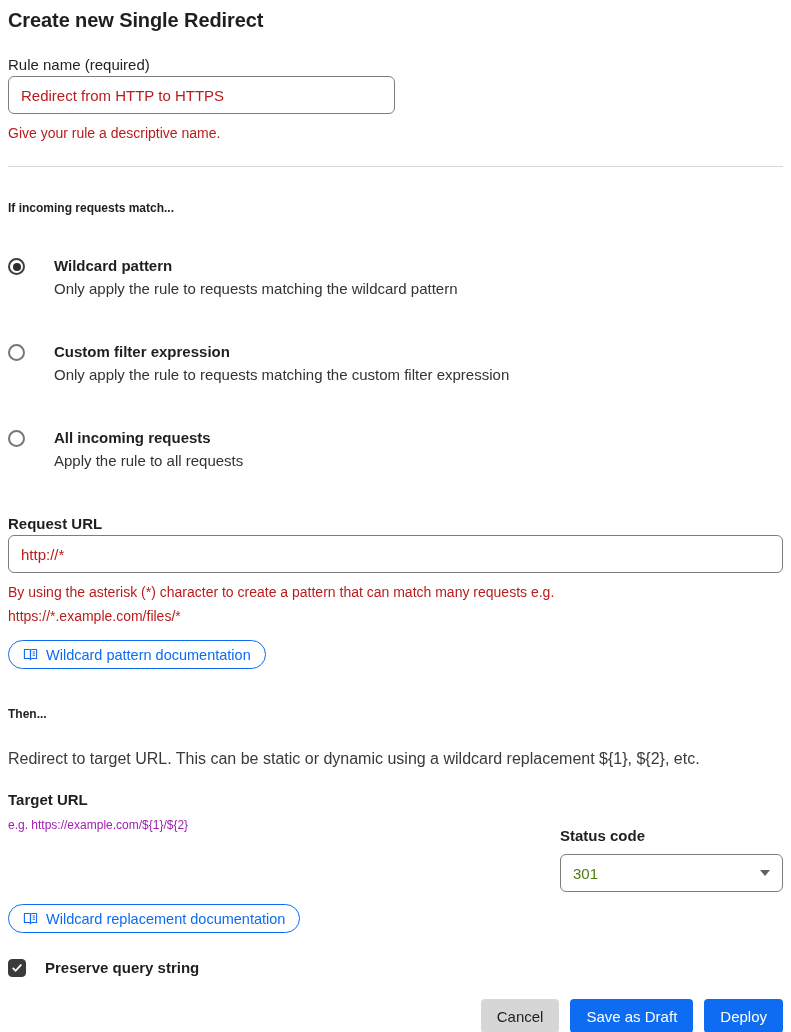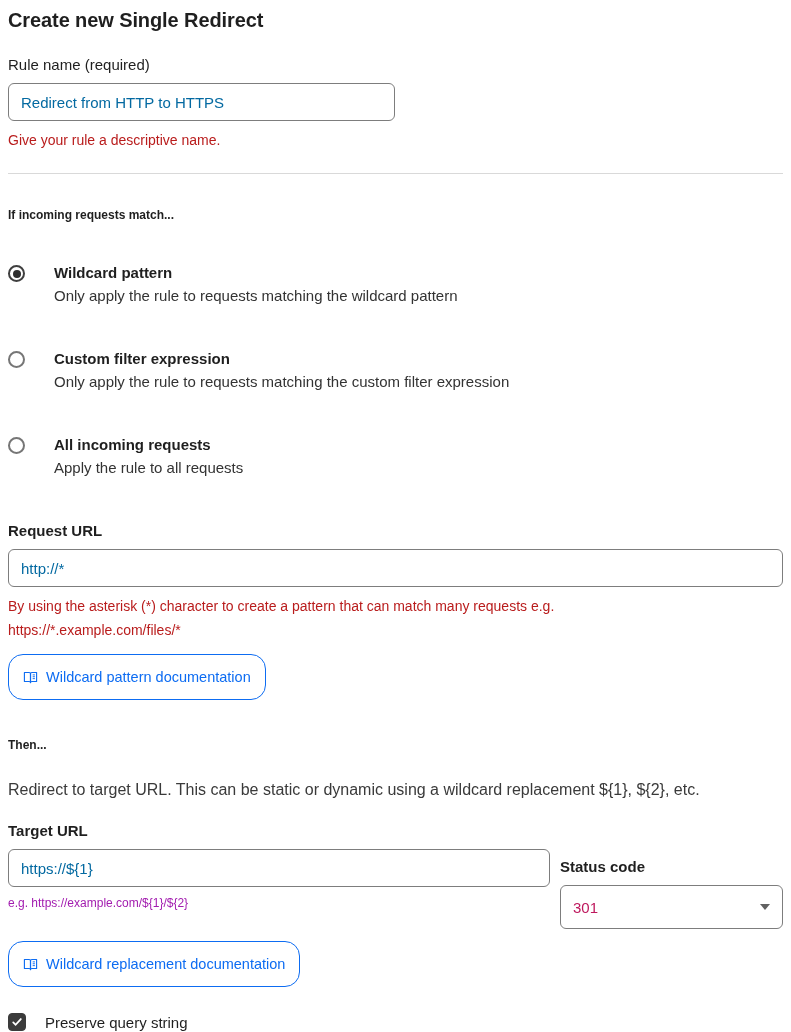--- a/index.html
+++ b/index.html
@@ -17,58 +17,58 @@
     width:791px;height:1032px;overflow:hidden;
     padding:6px 8px 0 8px;
     font-family:"Liberation Sans",sans-serif;
     color:var(--text);
     font-size:15px;
   }
   .page-title{font-size:20px;font-weight:700;line-height:24px;margin:2px 0 0;letter-spacing:-0.1px;}
   .field-label{margin-top:24px;font-size:15px;line-height:18px;}
   .field-label.bold{font-weight:700;}
   .text-input{
-    display:block;margin-top:9px;height:38px;width:387px;
+    display:block;margin-top:2px;height:38px;width:387px;
     border:1px solid var(--input-border);border-radius:6px;
-    padding:0 12px;font-size:15px;color:#0369a1;
+    padding:0 12px;font-size:15px;color:#b91c1c;
     font-family:"Liberation Sans",sans-serif;outline:none;background:#fff;
   }
   .text-input.full{width:100%;}
   .help{margin-top:7px;font-size:14px;line-height:24px;color:#b91c1c;}
   hr.divider{margin:21px 0 0;border:none;border-top:1px solid var(--divider);}
   .section-heading{margin-top:30px;font-size:12px;font-weight:700;line-height:22px;}
   .radio-group{margin-top:38px;}
   .radio-option{display:flex;gap:29px;margin-bottom:45px;cursor:pointer;}
   .radio{
     flex:0 0 auto;width:17px;height:17px;margin-top:1px;
     border:2px solid #767676;border-radius:50%;position:relative;background:#fff;
   }
   .radio.checked{border-color:#3f3f3f;}
   .radio.checked::after{content:'';position:absolute;inset:2.5px;background:#2d2d2d;border-radius:50%;}
   .radio-label{font-weight:700;font-size:15px;line-height:18px;}
   .radio-desc{margin-top:5px;font-size:15px;line-height:18px;color:var(--muted);}
   .pill-btn{
     display:inline-flex;align-items:center;gap:8px;
-    margin-top:12px;height:46px;padding:0 14px;
+    margin-top:12px;height:29px;padding:0 14px;
     border:1px solid var(--accent);border-radius:15px;background:#fff;
     color:var(--accent);font-size:14.5px;font-family:"Liberation Sans",sans-serif;cursor:pointer;
   }
   .pill-btn svg{display:block;}
   .then-desc{margin-top:24px;font-size:16px;line-height:20px;color:#3a3a3a;}
   .row{display:flex;gap:10px;margin-top:22px;}
   .col-target{flex:1;}
   .col-status{width:223px;margin-top:36px;}
   .select{
-    margin-top:9px;height:44px;border:1px solid var(--input-border);border-radius:6px;
+    margin-top:9px;height:38px;border:1px solid var(--input-border);border-radius:6px;
     display:flex;align-items:center;justify-content:space-between;
-    padding:0 12px;font-size:15px;color:#be185d;background:#fff;cursor:pointer;
+    padding:0 12px;font-size:15px;color:#4d7c0f;background:#fff;cursor:pointer;
   }
   .caret{width:0;height:0;border-left:5px solid transparent;border-right:5px solid transparent;border-top:6px solid #616161;}
   .eg-help{margin-top:7px;font-size:12px;color:#a21caf;line-height:18px;}
-  .checkbox-row{display:flex;align-items:flex-end;gap:19px;margin-top:26px;cursor:pointer;}
+  .checkbox-row{display:flex;align-items:flex-start;gap:19px;margin-top:26px;cursor:pointer;font-weight:bold;}
   .checkbox{
     width:18px;height:18px;border-radius:4px;border:1px solid #5a5a5a;background:#fff;
     display:flex;align-items:center;justify-content:center;
   }
   .checkbox.checked{background:var(--checkbox-dark);border-color:var(--checkbox-dark);}
   .checkbox-label{font-size:15px;}
   .footer{display:flex;justify-content:flex-end;gap:11px;margin-top:22px;}
   .btn{
     height:34px;border-radius:4px;border:none;padding:0 16px;
     font-size:15px;font-family:"Liberation Sans",sans-serif;cursor:pointer;
@@ -132,21 +132,20 @@
   </span>
   <span>Wildcard pattern documentation</span>
 </button>
 
 <div class="section-heading" style="margin-top:34px;">Then...</div>
 <div class="then-desc">Redirect to target URL. This can be static or dynamic using a wildcard replacement ${1}, ${2}, etc.</div>
 
 <div class="row">
   <div class="col-target">
     <div class="field-label bold" style="margin-top:0;">Target URL</div>
-    <input class="text-input full" type="text" value="https://${1}" style="">
     <div class="eg-help">e.g. https://example.com/${1}/${2}</div>
   </div>
   <div class="col-status">
     <div class="field-label bold" style="margin-top:0;">Status code</div>
     <div class="select">
       <span>301</span>
       <span class="caret"></span>
     </div>
   </div>
 </div>

